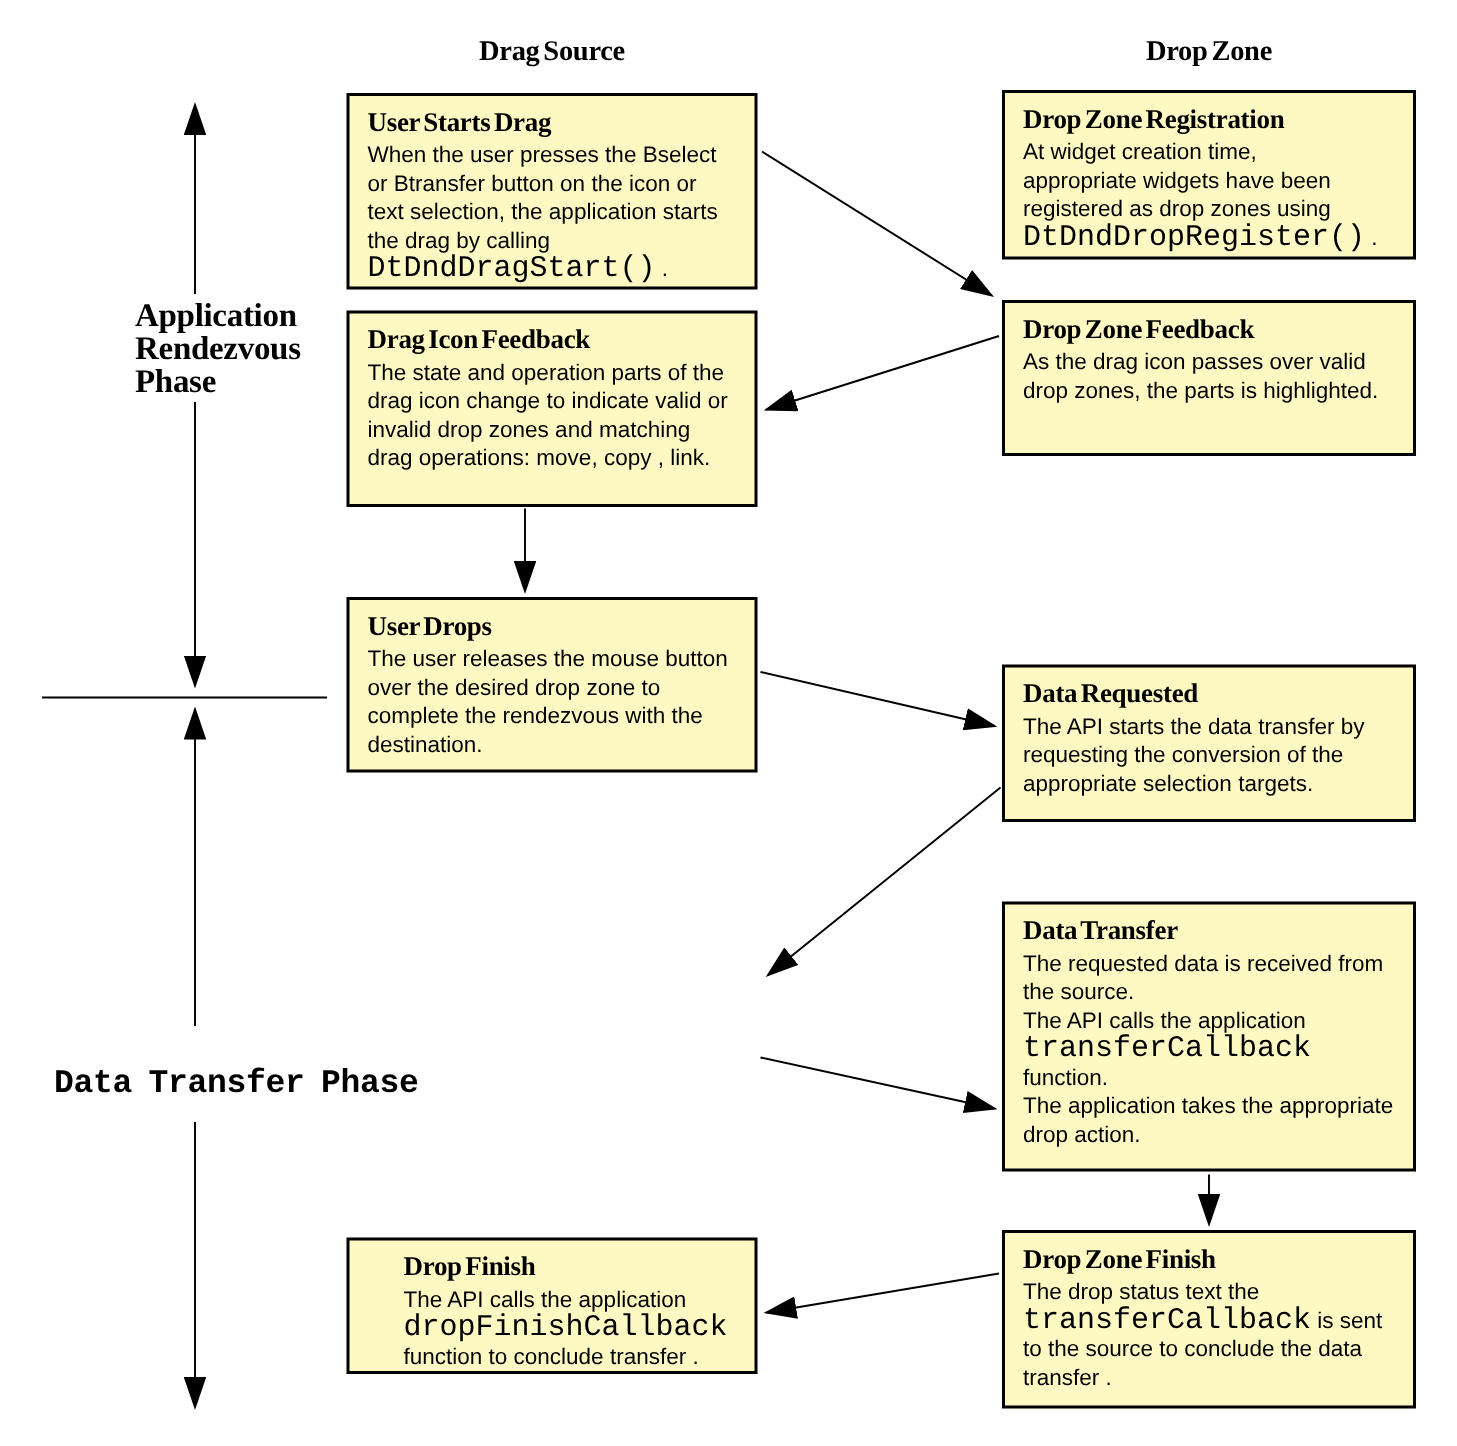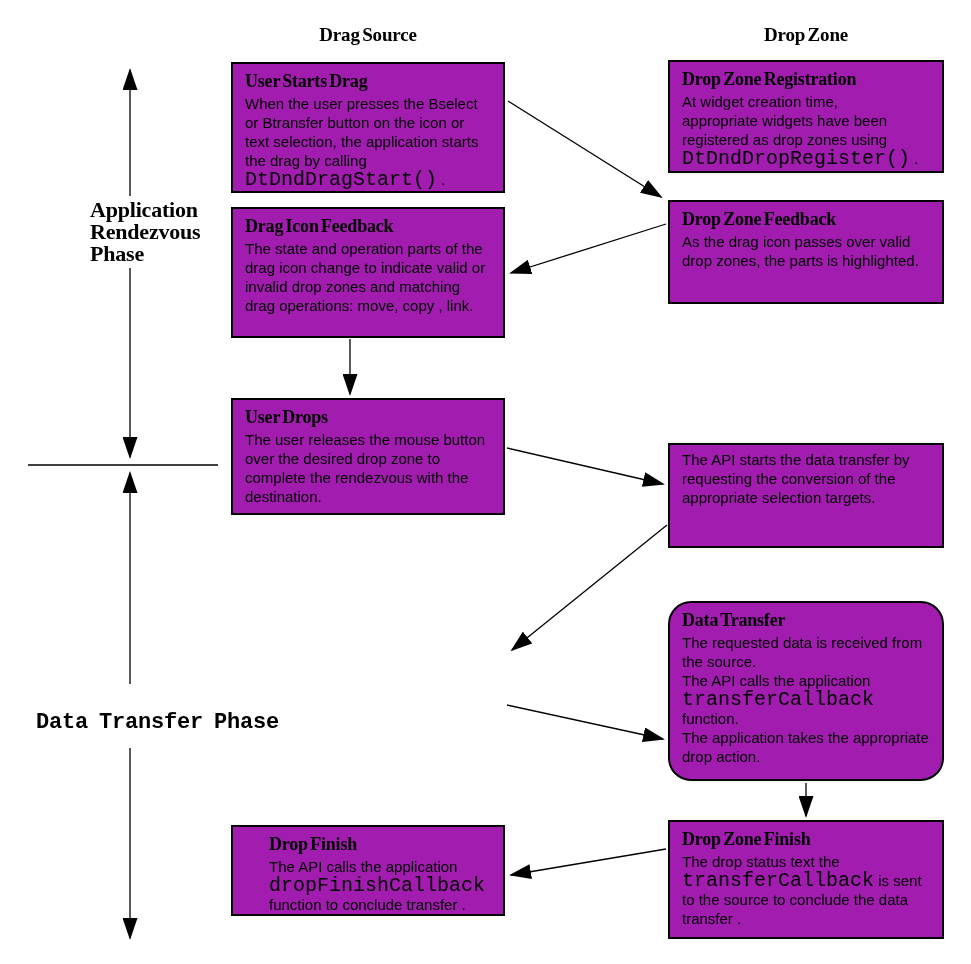--- a/index.html
+++ b/index.html
@@ -9,21 +9,21 @@
     font-family:"Liberation Sans", sans-serif; color:#000;
   }
   .stage { position:absolute; left:0; top:0; width:971px; height:964px; }
   svg.overlay { position:absolute; left:0; top:0; pointer-events:none; }
   .col-header {
     position:absolute; text-align:center;
     font-family:"Liberation Serif", serif; font-weight:bold; font-size:19px;
     word-spacing:-2px; letter-spacing:-0.2px;
   }
   .box {
-    position:absolute; border:2px solid #000; background:#a21caf;
+    position:absolute; border:2px solid #000; background:#fef9c3;
     padding:5px 11px 4px 12px;
   }
   .box-title {
     font-family:"Liberation Serif", serif; font-weight:bold; font-size:18px;
     line-height:24px; word-spacing:-2px; letter-spacing:-0.2px;
     margin-bottom:1px; white-space:nowrap;
   }
   .box-body {
     font-size:15px; line-height:19px; white-space:pre-line;
   }
@@ -101,24 +101,25 @@
     <div class="box-body"><span>At widget creation time,
 appropriate widgets have been registered as drop zones using </span><span class="code">DtDndDropRegister()</span><span> .</span></div>
   </div>
 
   <div class="box" style="left:668px; top:200px; width:276px; height:104px;">
     <div class="box-title">Drop Zone Feedback</div>
     <div class="box-body"><span>As the drag icon passes over valid drop zones, the parts is highlighted.</span></div>
   </div>
 
   <div class="box" style="left:668px; top:443px; width:276px; height:105px;">
+    <div class="box-title">Data Requested</div>
     <div class="box-body"><span>The API starts the data transfer by requesting the conversion of the appropriate selection targets.</span></div>
   </div>
 
-  <div class="box" style="left:668px; top:601px; width:276px; height:180px;border-radius:23px;">
+  <div class="box" style="left:668px; top:601px; width:276px; height:180px;">
     <div class="box-title">Data Transfer</div>
     <div class="box-body"><span>The requested data is received from the source.
 The API calls the application </span><span class="code">transferCallback</span><span> function.
 The application takes the appropriate drop action.</span></div>
   </div>
 
   <div class="box" style="left:668px; top:820px; width:276px; height:119px;">
     <div class="box-title">Drop Zone Finish</div>
     <div class="box-body"><span>The drop status text the </span><span class="code">transferCallback</span><span> is sent to the source to conclude the data transfer .</span></div>
   </div>

